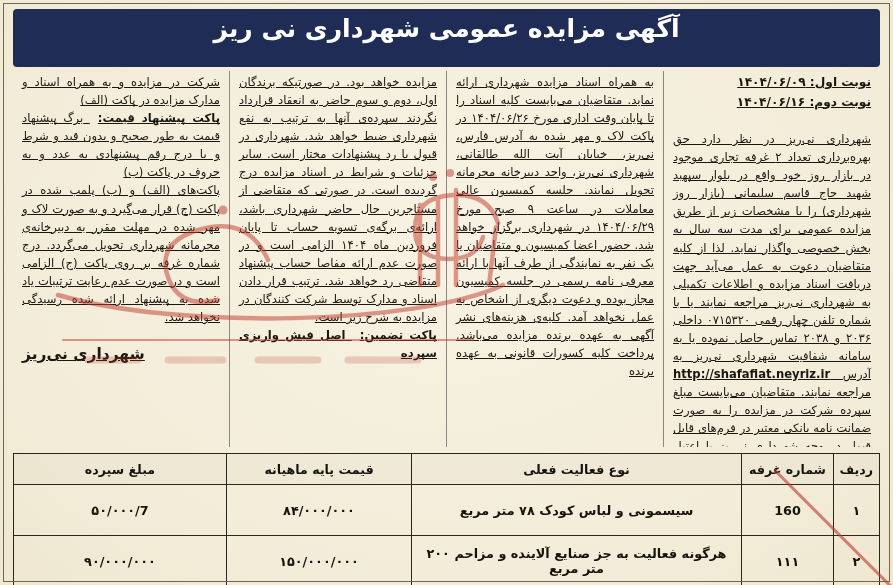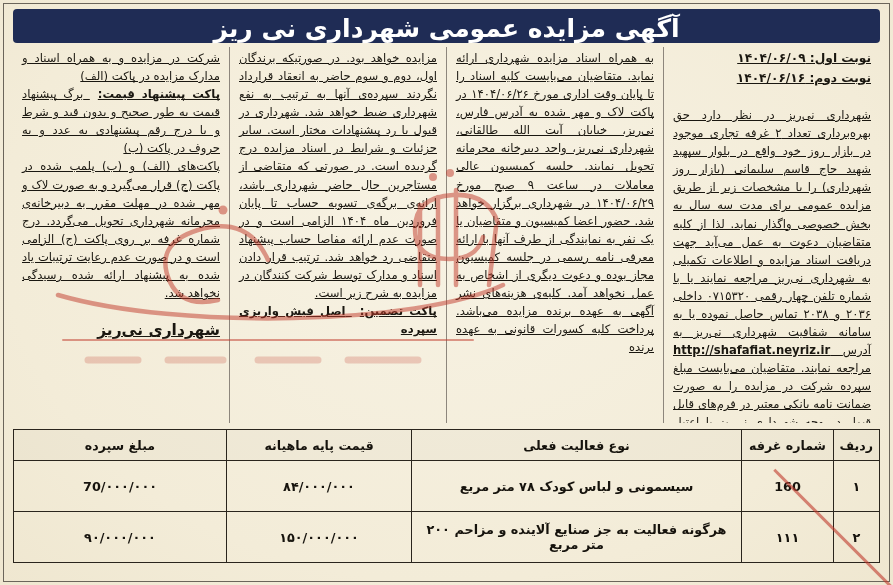--- a/index.html
+++ b/index.html
@@ -9,34 +9,34 @@
     background:#f5efdd;
     background-image:radial-gradient(ellipse at 50% 40%, #f7f2e3 0%, #f3ecd8 70%, #efe7d0 100%);
     direction:rtl;
     font-family:"DejaVu Sans", sans-serif;
     color:#1a1710;
   }
   .frame{position:absolute;inset:3px;border:1px solid #6b655a;pointer-events:none;}
 
   .banner{
     margin:9px 13px 4px;background:#1f2c55;color:#ffffff;border-radius:4px;
-    text-align:center;font-weight:bold;font-size:25px;padding:5px 0 0;
+    text-align:center;font-weight:bold;font-size:25px;padding:5px 0 24px;
     letter-spacing:1px;
   }
 
   .cols{display:flex;align-items:stretch;margin:2px 13px 0;height:376px;overflow:hidden;}
   .col{flex:1 1 0;padding:2px 9px 0;font-size:11.6px;line-height:1.56;text-align:justify;text-decoration:underline;}
   .col:not(:last-child){border-left:1px solid #8d867c;}
   .col p{margin:0;}
   .notes{margin-bottom:18px;}
   .note{font-weight:bold;text-align:right;font-size:12.2px;line-height:1.6;}
   .packet{font-weight:bold;margin-top:3px;}
   .lbl{font-weight:bold;margin-left:8px;}
   .url{direction:ltr;unicode-bidi:embed;font-weight:bold;}
-  .signature{font-weight:bold;font-size:15.5px;text-align:right;margin-top:16px;}
+  .signature{font-weight:bold;font-size:15.5px;text-align:left;margin-top:16px;}
 
   table.tbl{width:867px;margin:6px 13px 0;border-collapse:collapse;table-layout:fixed;}
   .tbl th,.tbl td{
     border:1.5px solid #2a251d;text-align:center;vertical-align:middle;
     font-weight:bold;padding:3px 6px;color:#16130d;
   }
   .tbl th{font-size:12.6px;height:24px;background:rgba(0,0,0,0.02);}
   .tbl td{font-size:12.8px;height:44px;}
 
   .watermark{position:absolute;left:18px;top:165px;width:500px;height:215px;pointer-events:none;}
@@ -101,21 +101,21 @@
         <th>قیمت پایه ماهیانه</th>
         <th>مبلغ سپرده</th>
       </tr>
     </thead>
     <tbody>
       <tr>
         <td>۱</td>
         <td>160</td>
         <td>سیسمونی و لباس کودک ۷۸ متر مربع</td>
         <td>۸۴/۰۰۰/۰۰۰</td>
-        <td>70/۰۰۰/۰۰۰</td>
+        <td>۵۰/۰۰۰/7</td>
       </tr>
       <tr>
         <td>۲</td>
         <td>۱۱۱</td>
         <td>هرگونه فعالیت به جز صنایع آلاینده و مزاحم ۲۰۰ متر مربع</td>
         <td>۱۵۰/۰۰۰/۰۰۰</td>
         <td>۹۰/۰۰۰/۰۰۰</td>
       </tr>
     </tbody>
   </table>

